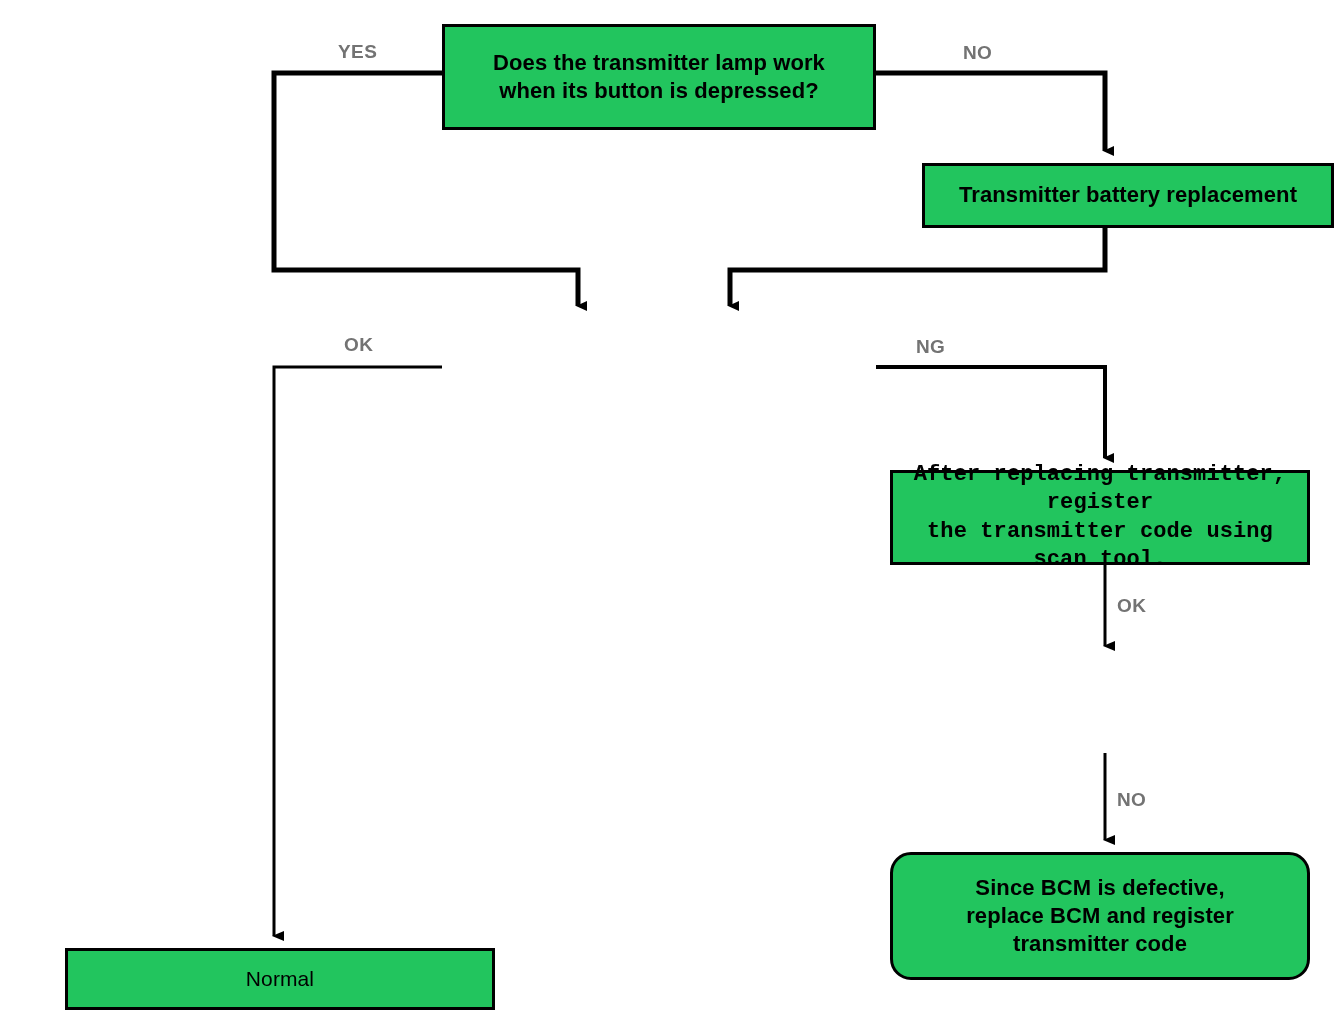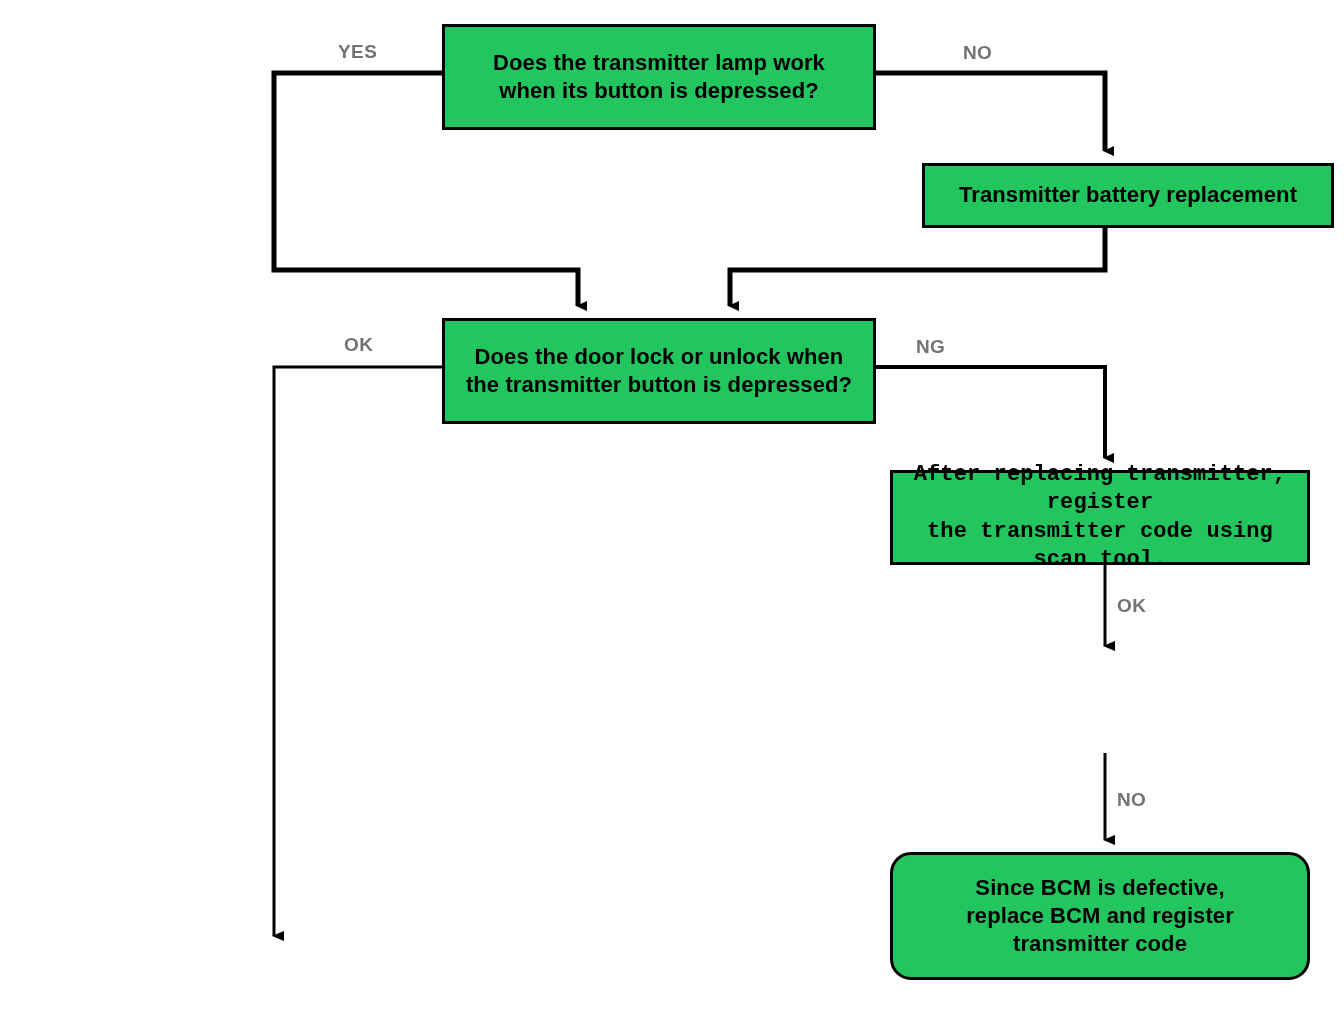--- a/index.html
+++ b/index.html
@@ -89,37 +89,36 @@
 
   <div class="node" style="left:442px; top:24px; width:434px; height:106px;">
     <span class="node-text">Does the transmitter lamp work
 when its button is depressed?</span>
   </div>
 
   <div class="node" style="left:890px; top:163px; width:412px; height:65px;margin-left:32px;">
     <span class="node-text">Transmitter battery replacement</span>
   </div>
 
-  <div class="node" style="left:442px; top:318px; width:434px; height:106px;">
-    <span class="node-text">Does the door lock or unlock when
-the transmitter button is depressed?</span>
-  </div>
 
   <div class="node" style="left:890px; top:470px; width:420px; height:95px;font-family:Liberation Mono, monospace;">
     <span class="node-text">After replacing transmitter, register
 the transmitter code using scan tool.</span>
   </div>
 
 
   <div class="node" style="left:890px; top:852px; width:420px; height:128px;border-radius:21px;">
     <span class="node-text">Since BCM is defective,
 replace BCM and register
 transmitter code</span>
   </div>
 
+  <div class="node terminal" style="left:65px; top:948px; width:430px; height:62px;">
+    <span class="node-text">Normal</span>
+  </div>
 
   <span class="edge-label" style="left:338px; top:41px;">YES</span>
   <span class="edge-label" style="left:963px; top:42px;">NO</span>
   <span class="edge-label" style="left:344px; top:334px;">OK</span>
   <span class="edge-label" style="left:916px; top:336px;">NG</span>
   <span class="edge-label" style="left:1117px; top:595px;">OK</span>
   <span class="edge-label" style="left:1117px; top:789px;">NO</span>
 
 </div>
 

